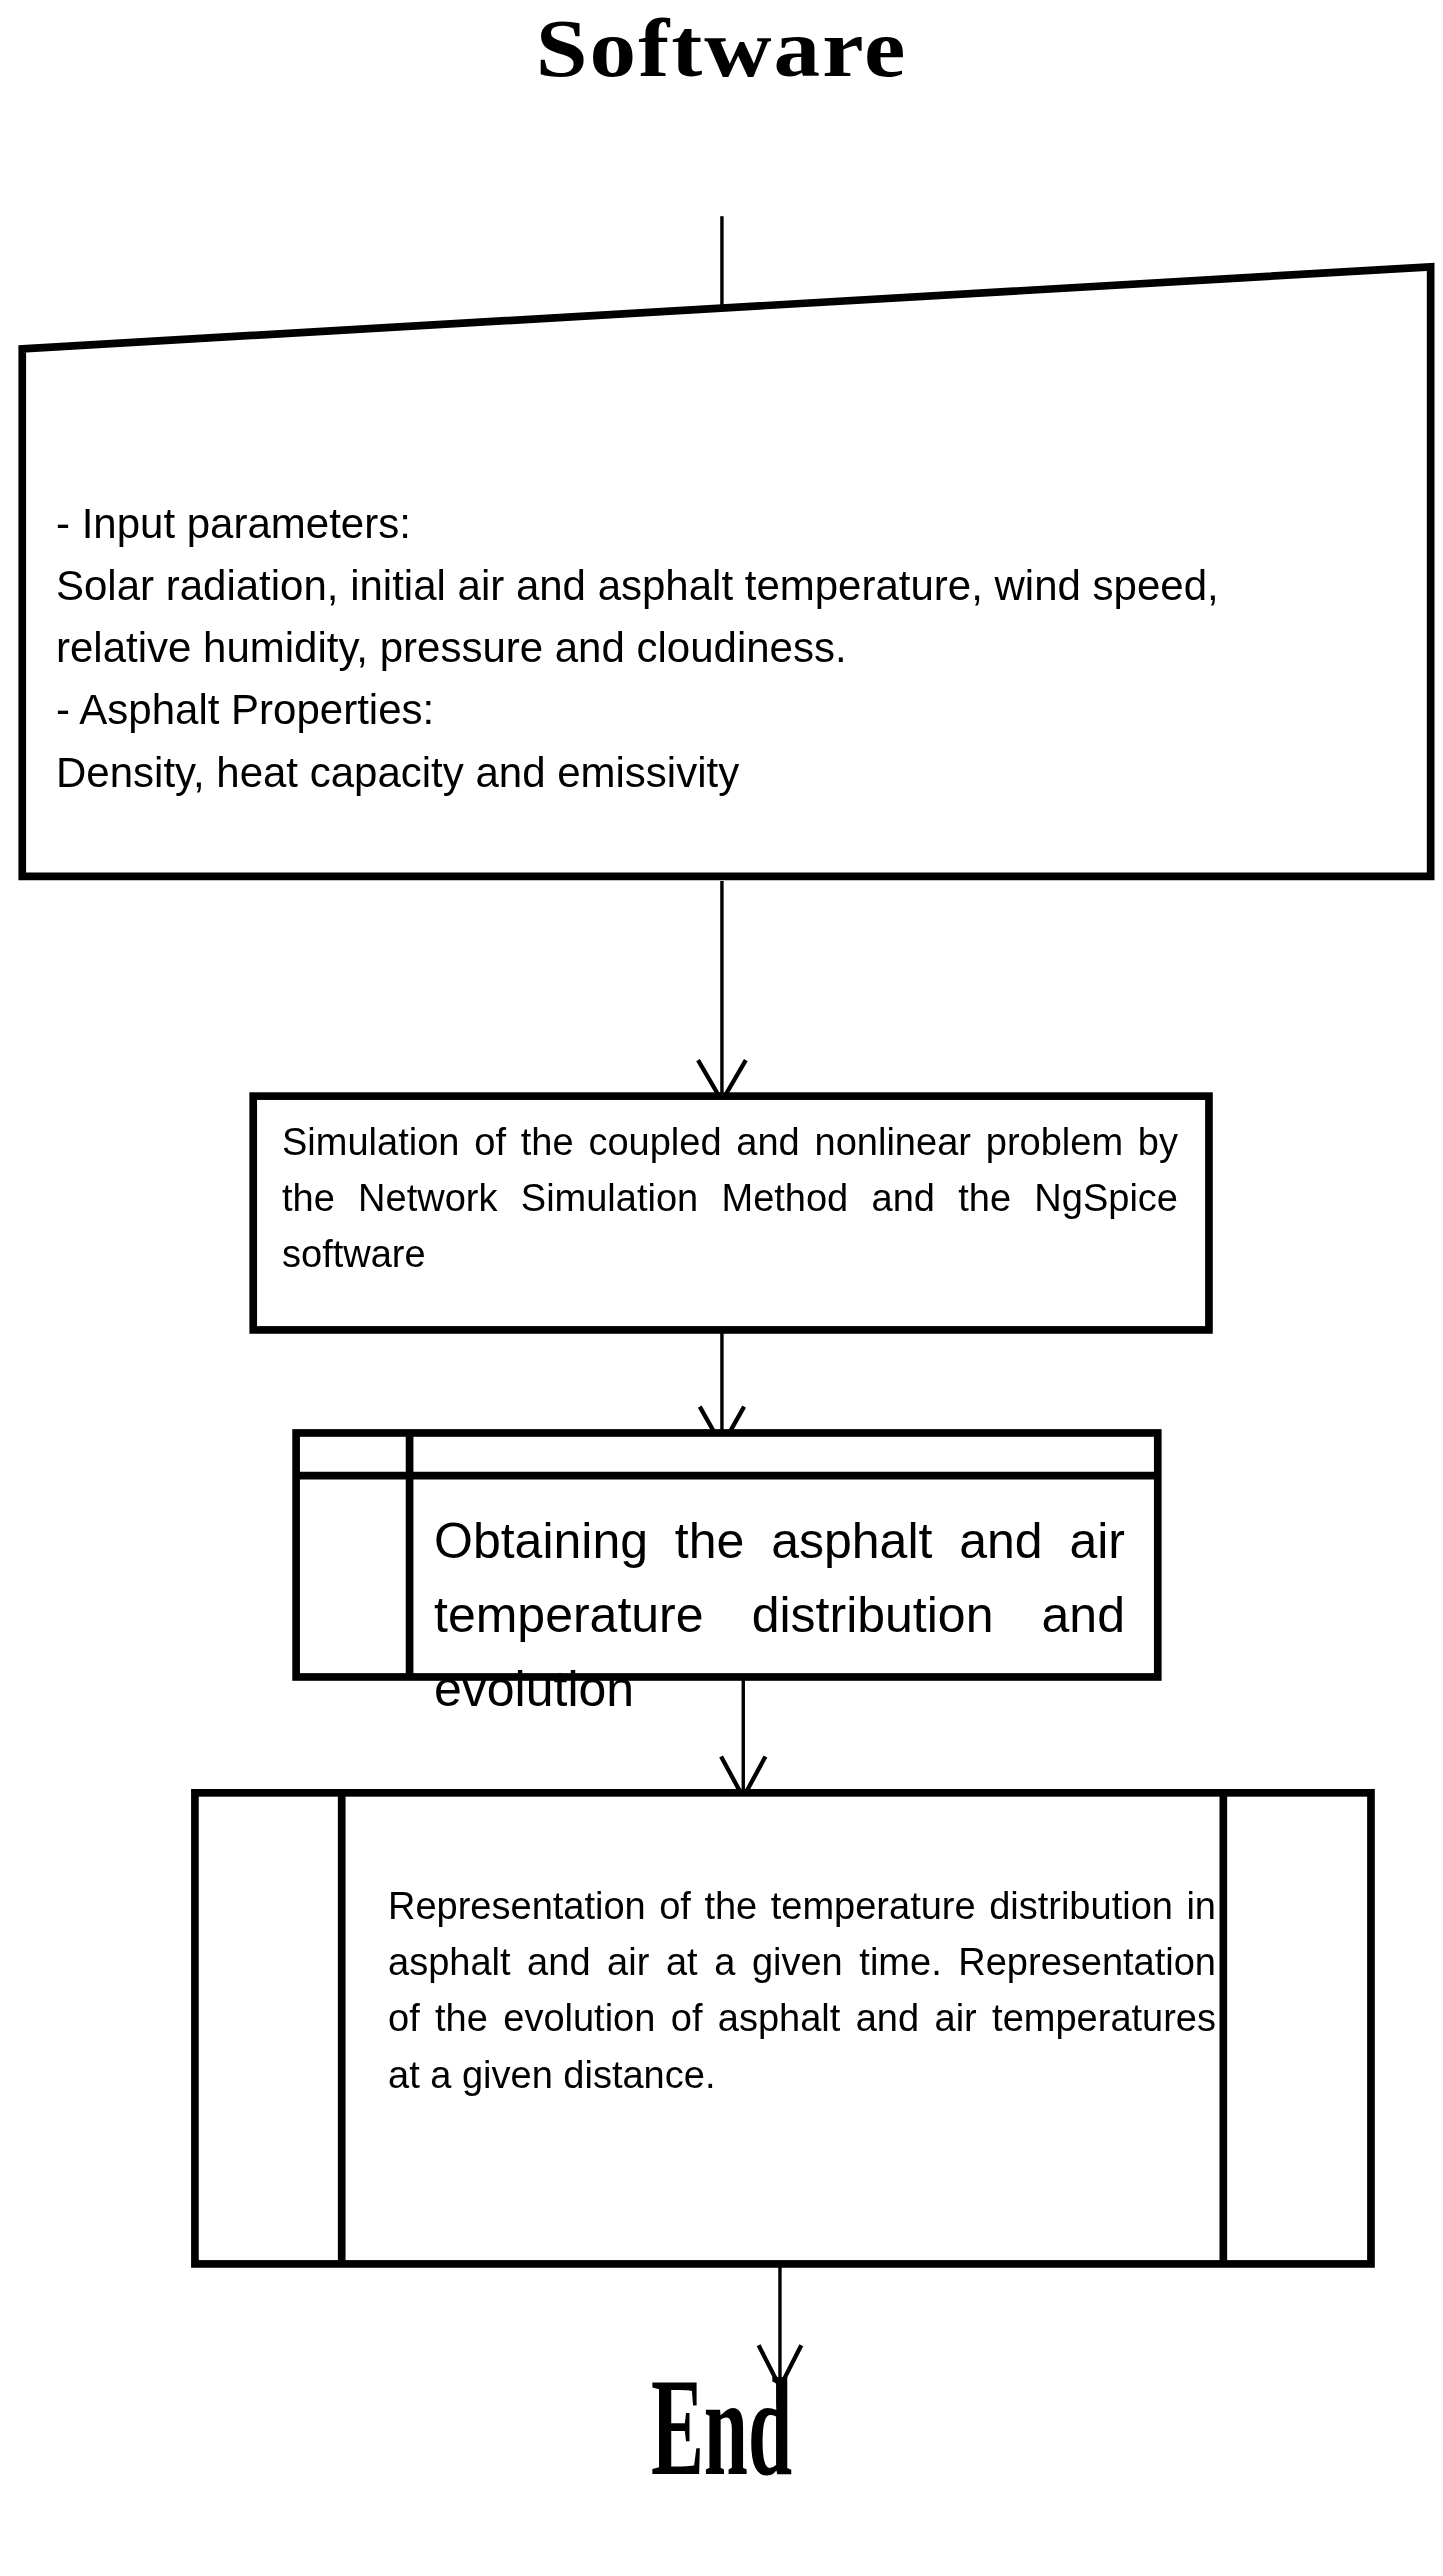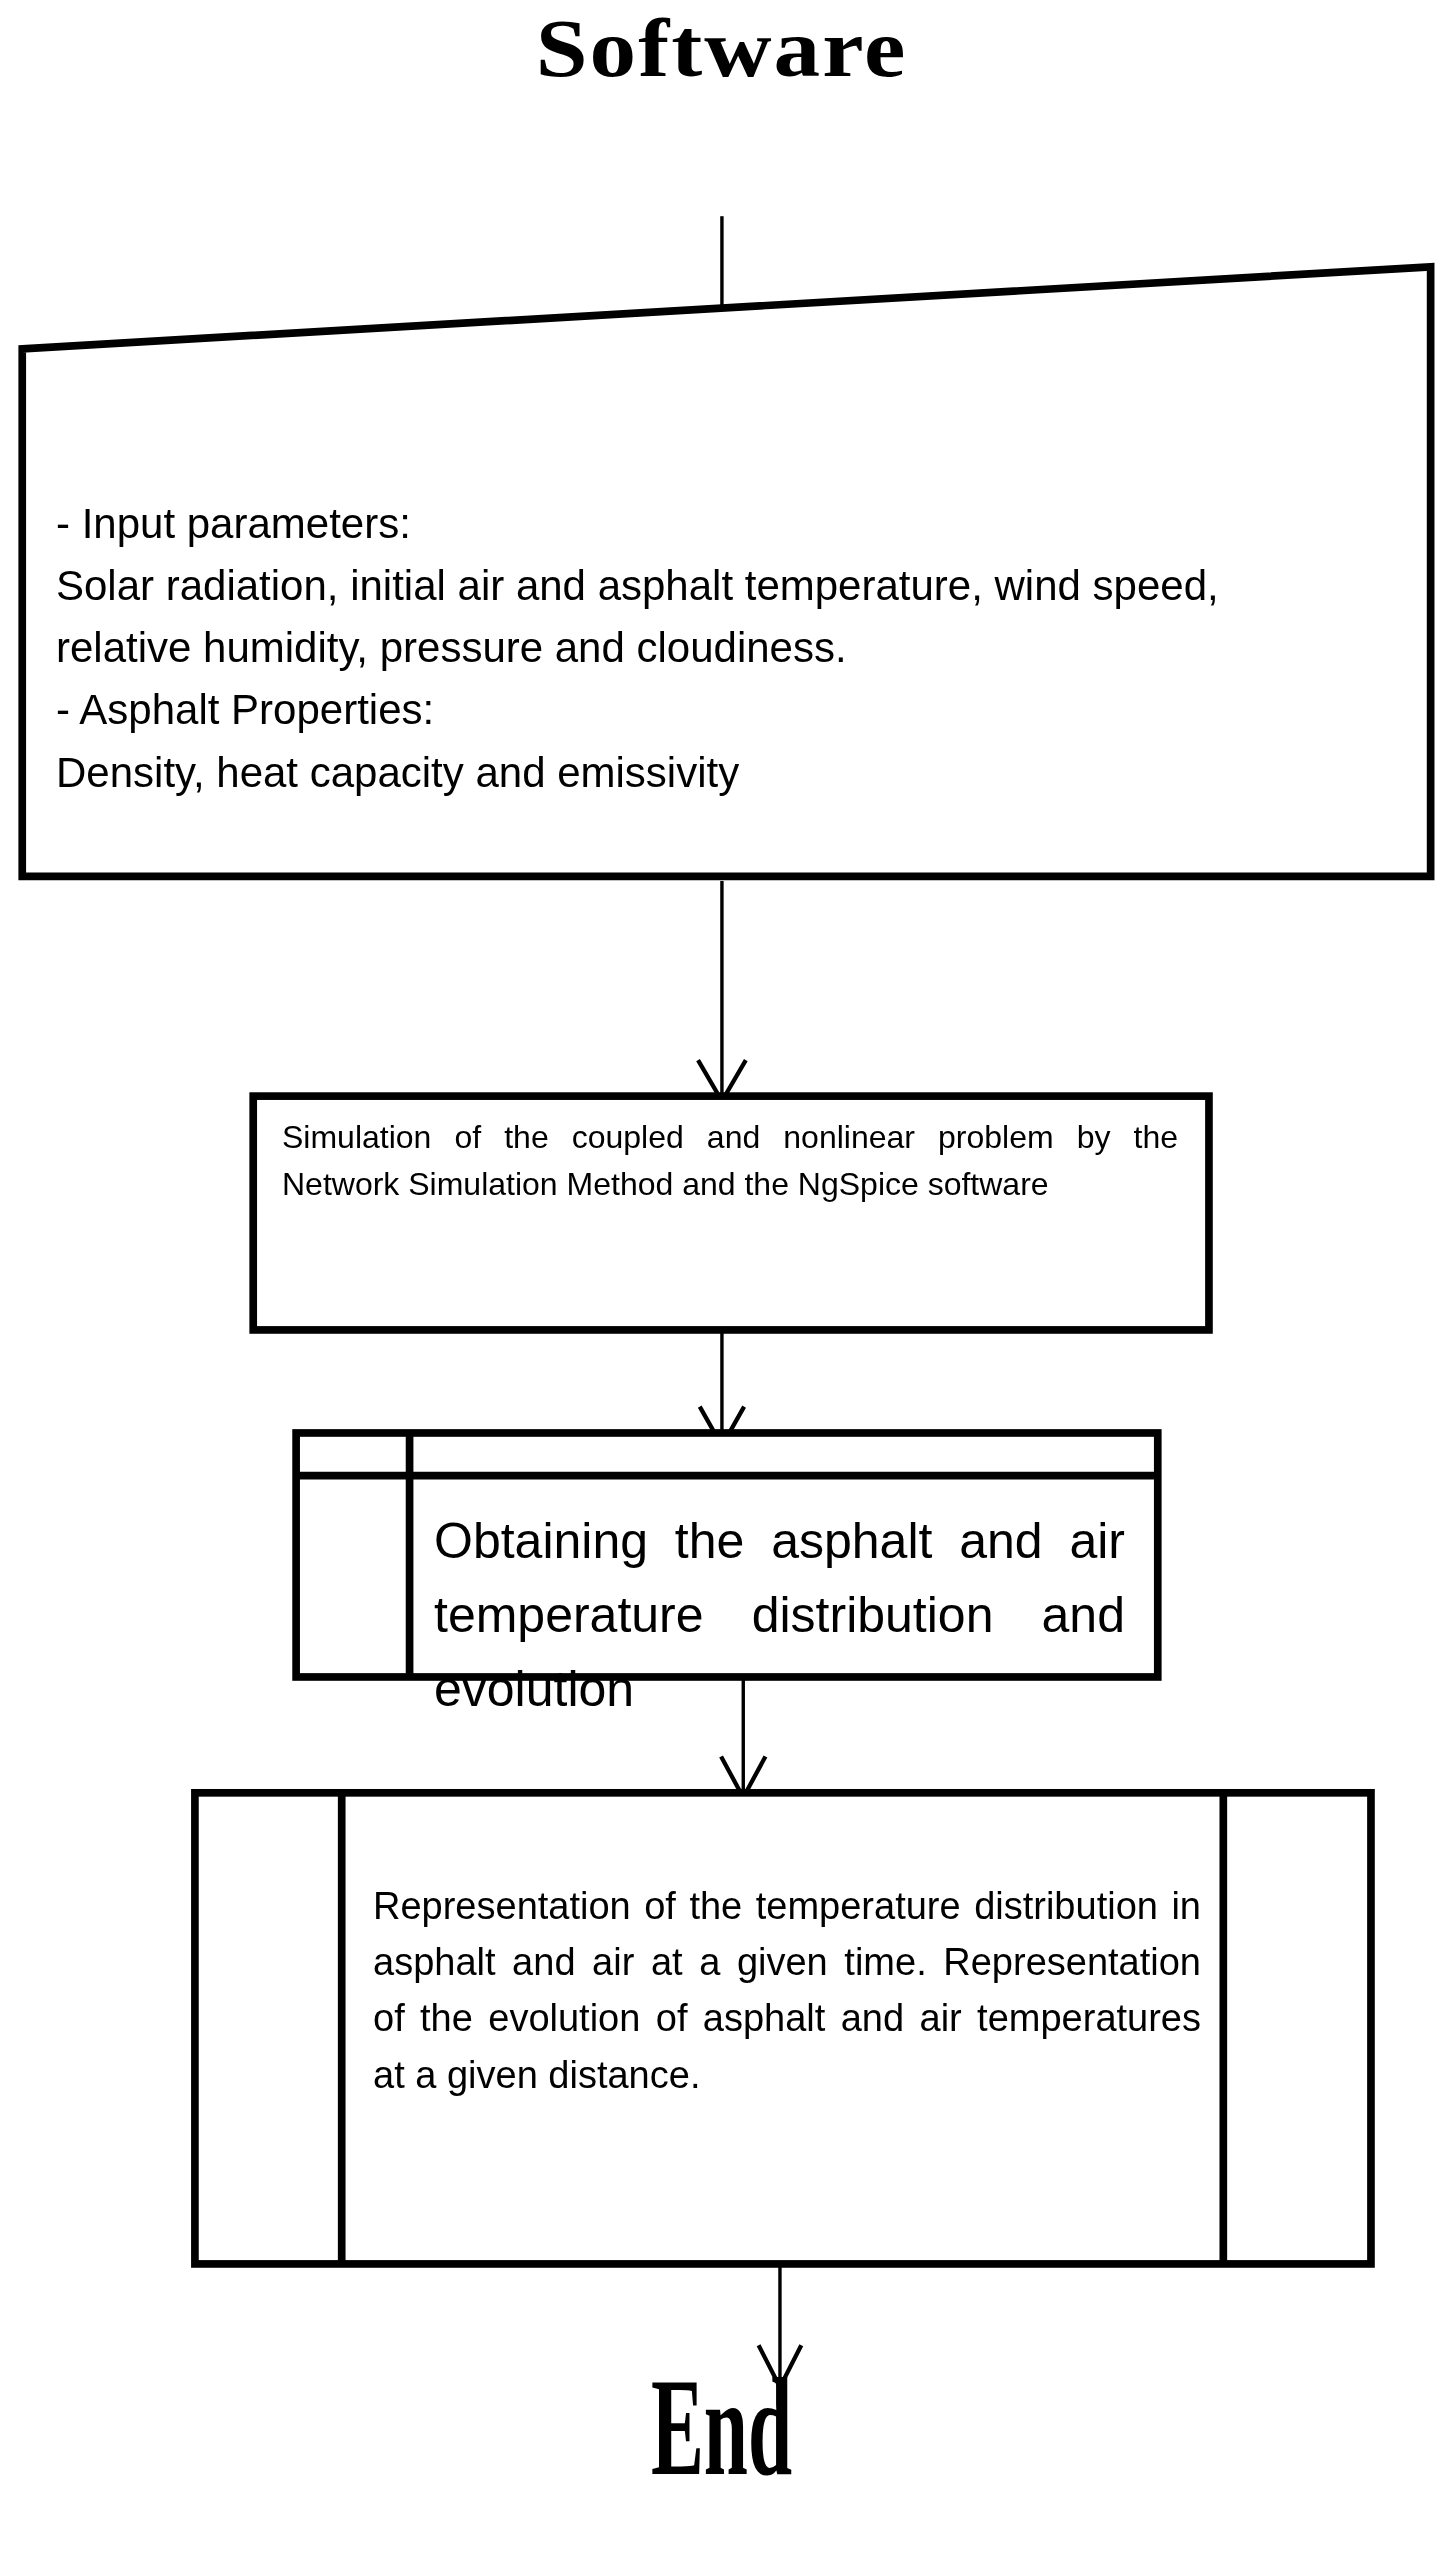--- a/index.html
+++ b/index.html
@@ -67,38 +67,38 @@
     top: 493px;
     width: 1306px;
     font-size: 42px;
     line-height: 1.48;
     text-align: left;
   }
   #simulation-text {
     left: 282px;
     top: 1114px;
     width: 896px;
-    font-size: 32px;
+    font-size: 38px;
     line-height: 1.48;
     text-align: justify;
     text-align-last: left;
     -moz-text-align-last: left;
   }
   #obtaining-text {
     left: 434px;
     top: 1504px;
     width: 691px;
     font-size: 50px;
     line-height: 1.48;
     text-align: justify;
     text-align-last: left;
     -moz-text-align-last: left;
   }
   #representation-text {
-    left: 373px;
+    left: 388px;
     top: 1878px;
     width: 828px;
     font-size: 38px;
     line-height: 1.48;
     text-align: justify;
     text-align-last: left;
     -moz-text-align-last: left;
   }
 </style>
 </head>

